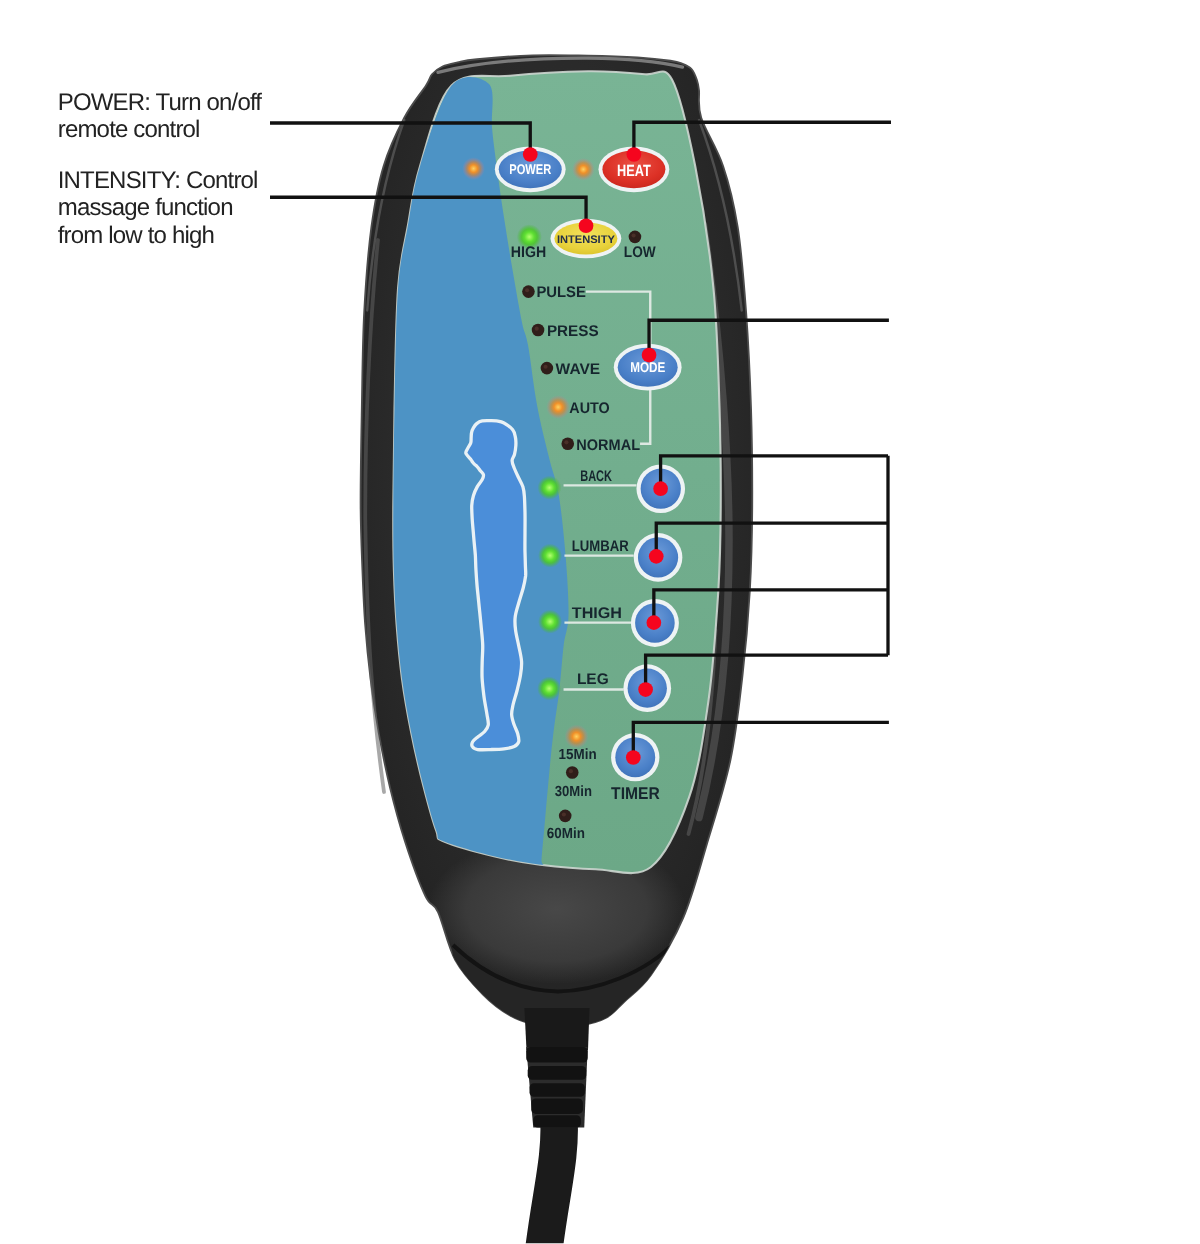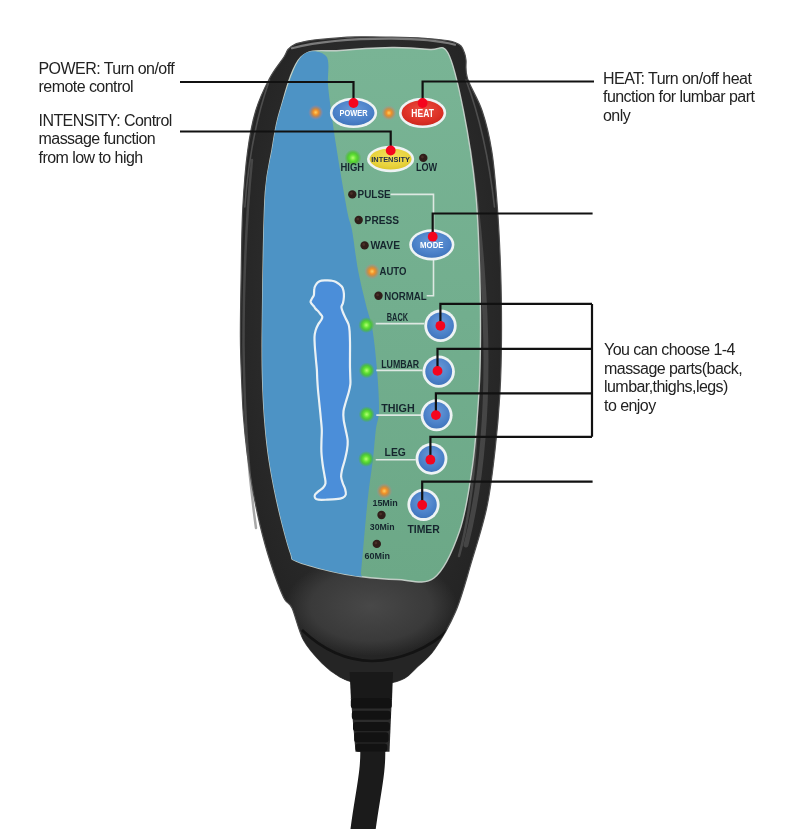--- a/index.html
+++ b/index.html
@@ -156,14 +156,12 @@
 <circle cx="422.6" cy="103" r="4.9" fill="#f5051e"></circle>
 <circle cx="432.7" cy="236.7" r="4.9" fill="#f5051e"></circle>
 <circle cx="440.4" cy="325.8" r="4.9" fill="#f5051e"></circle>
 <circle cx="437.5" cy="370.9" r="4.9" fill="#f5051e"></circle>
 <circle cx="435.9" cy="415.1" r="4.9" fill="#f5051e"></circle>
 <circle cx="430.4" cy="459.7" r="4.9" fill="#f5051e"></circle>
 <circle cx="422.2" cy="505" r="4.9" fill="#f5051e"></circle>
 </svg>
 <div class="t" style="left:38.5px;top:111.5px">INTENSITY: Control<br>massage function<br>from low to high</div>
 <div class="t" style="left:38.5px;top:59.5px">POWER: Turn on/off<br>remote control</div>
-<div class="t" style="left:603px;top:69.8px">HEAT: Turn on/off heat<br>function for lumbar part<br>only</div>
-<div class="t" style="left:604px;top:341.0px">You can choose 1-4<br>massage parts(back,<br>lumbar,thighs,legs)<br>to enjoy</div>
 </div>
 </body></html>

